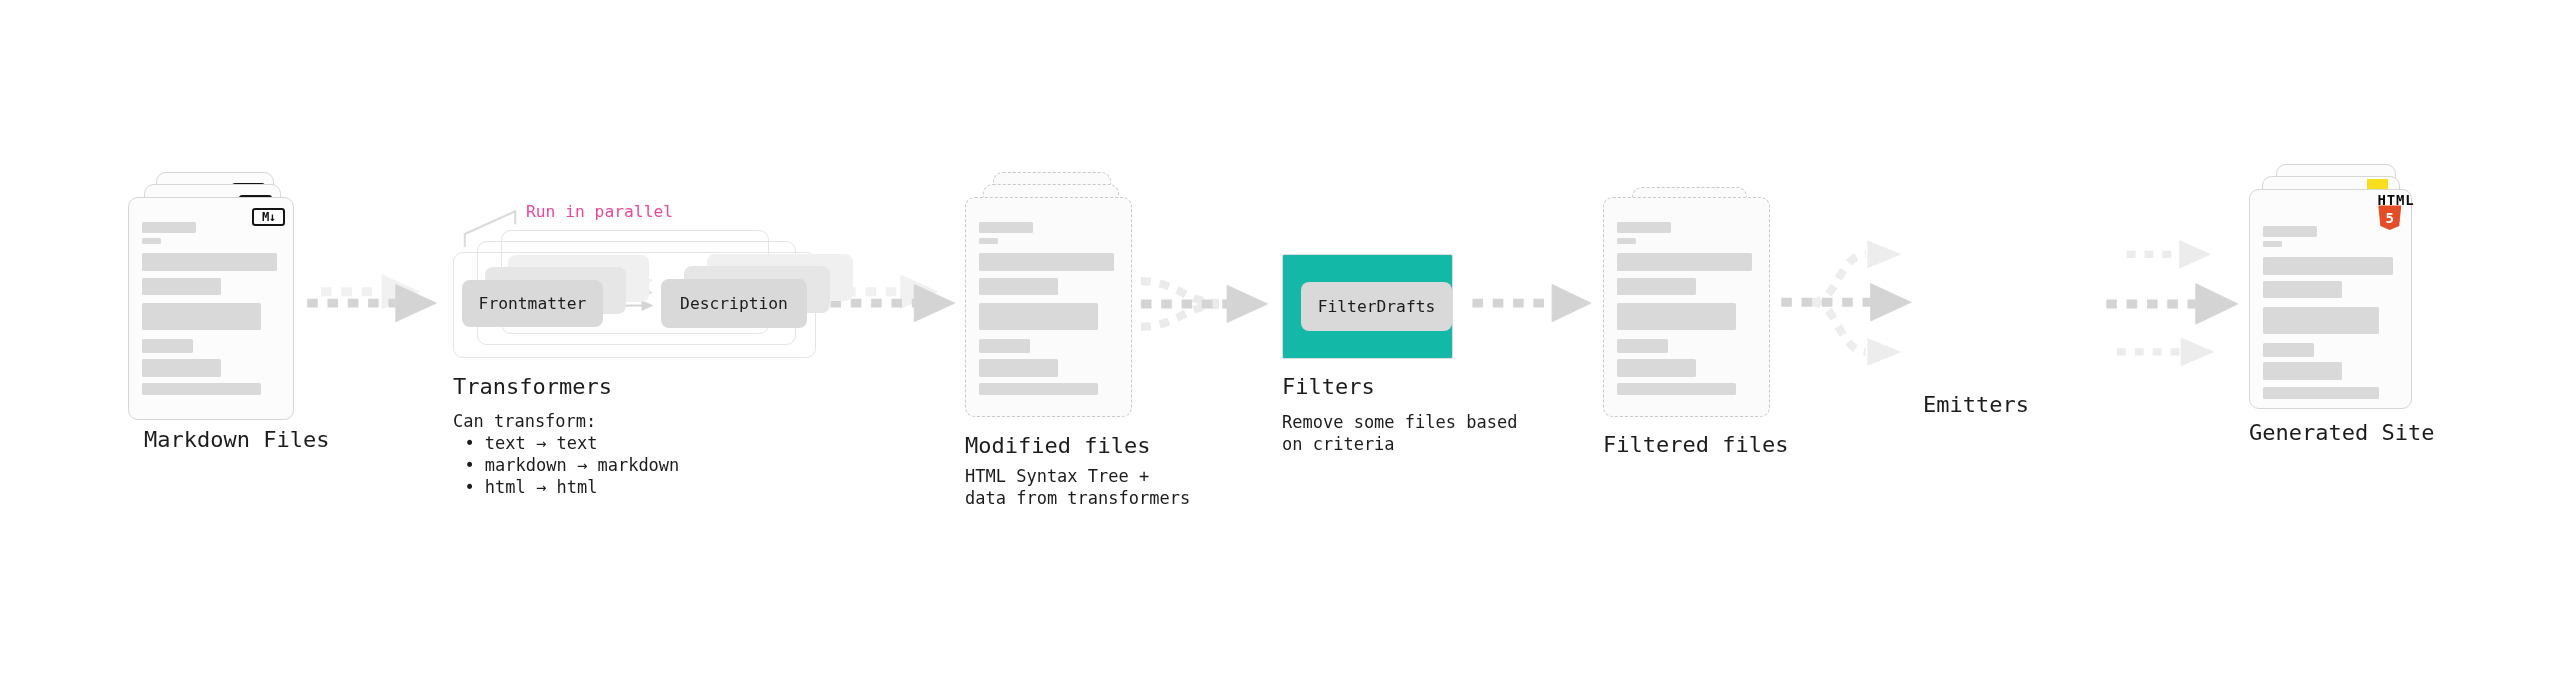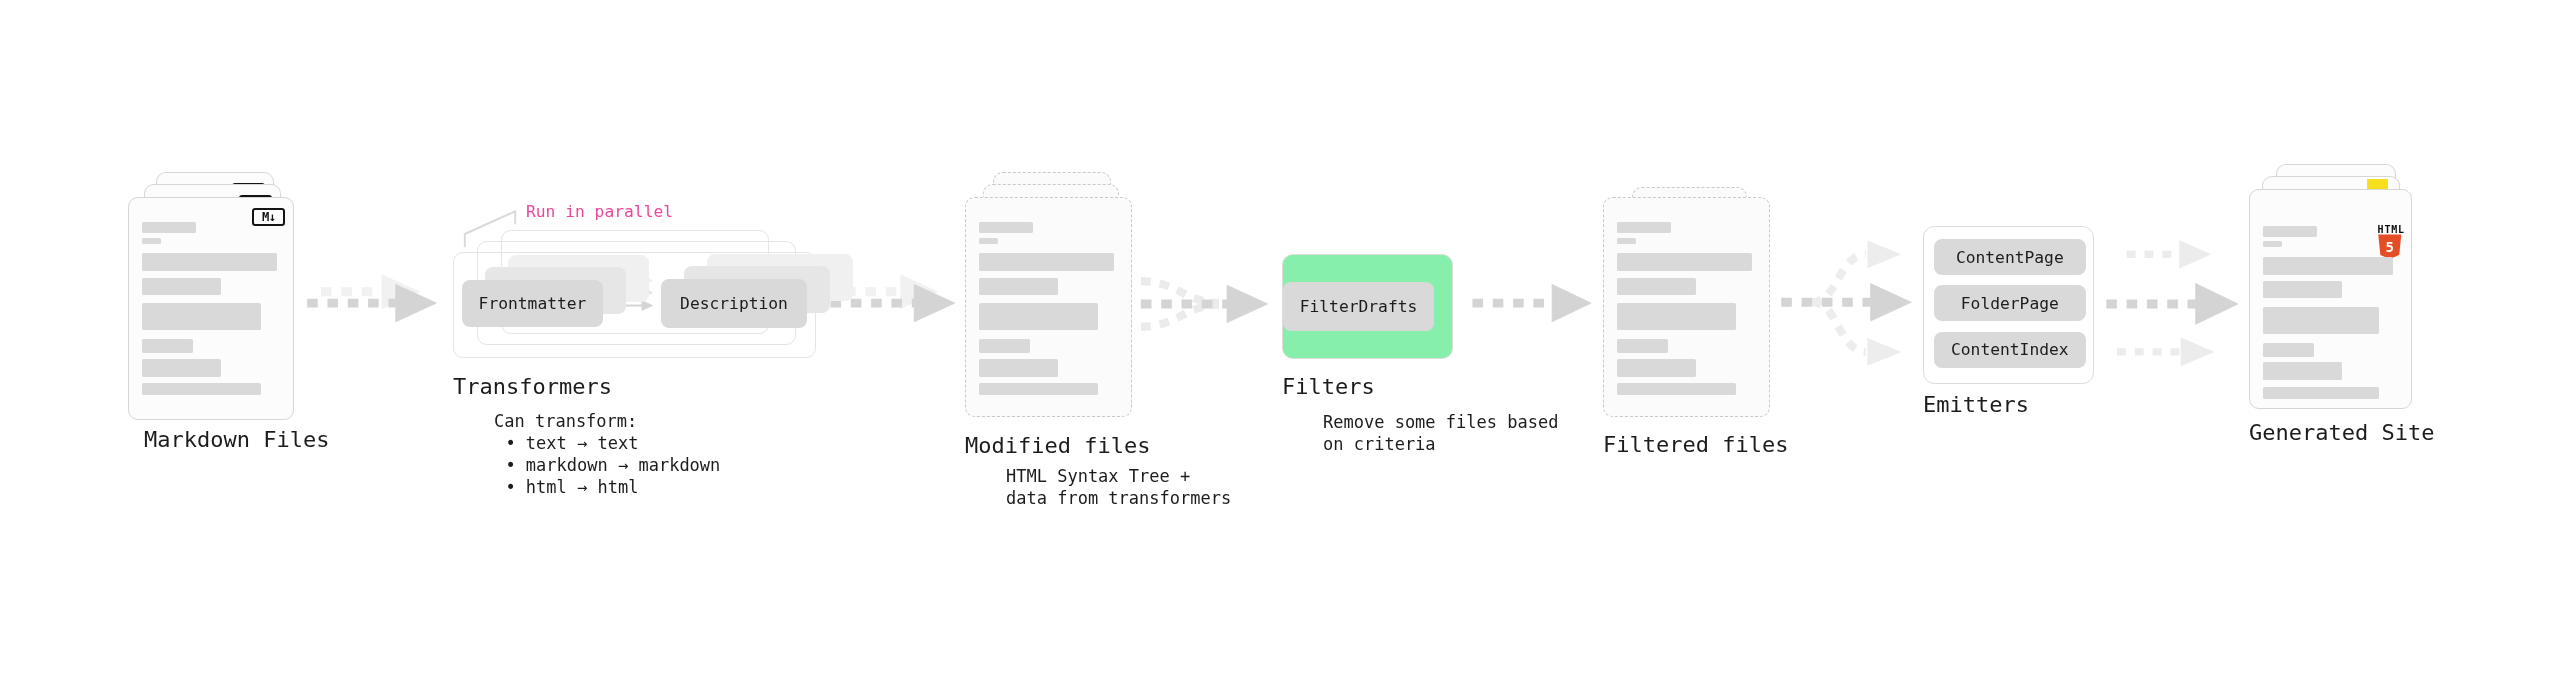--- a/index.html
+++ b/index.html
@@ -27,42 +27,42 @@
 
   
   .md-badge{position:absolute;right:8.1px;top:9.8px;width:32.5px;height:18.7px;background:#ffffff;
     border:2px solid #141414;border-radius:3.3px;display:flex;align-items:center;justify-content:center;
     font-weight:700;font-size:12.2px;letter-spacing:-0.8px;box-sizing:border-box;color:#141414;}
   .css-badge{position:absolute;right:9.8px;top:4.1px;width:21px;text-align:center;}
   .css-badge .wordmark{font-size:7.3px;font-weight:700;line-height:7.3px;color:#0b0b0b;margin-top:28px;}
   .css-badge .bar-blue{height:3.3px;width:19.5px;margin:0.8px auto 0;background:#2965f1;}
   .js-badge{position:absolute;right:10.6px;top:2.4px;width:21px;height:11.4px;background:#f7df1e;}
   .html5-badge{position:absolute;right:9px;top:5.7px;width:24.4px;text-align:center;}
-  .html5-badge .wordmark{font-size:10px;font-weight:700;letter-spacing:0.8px;line-height:9px;color:#0b0b0b;margin-top:29px;}
+  .html5-badge .wordmark{font-size:14px;font-weight:700;letter-spacing:0.8px;line-height:9px;color:#0b0b0b;}
   .html5-badge .shield{width:23px;height:24.4px;margin:0.8px auto 0;background:#e44d26;
     clip-path:polygon(0 0,100% 0,91% 84%,50% 100%,9% 84%);
     display:flex;align-items:center;justify-content:center;color:#ffffff;font-weight:700;font-size:14px;}
 
   
   .tbox{position:absolute;border:1.6px solid #e4e4e4;border-radius:9.8px;background:transparent;box-sizing:border-box;}
   .pill{position:absolute;border-radius:8.1px;display:flex;align-items:center;justify-content:center;
     font-size:16.3px;color:#1c1c1c;box-sizing:border-box;}
   .pill.ghost2{background:#f0f0f0;}
   .pill.ghost1{background:#e6e6e6;}
   .pill.frontp{background:#d9d9d9;}
-  .wbox{position:absolute;border:1.6px solid #dcdcdc;border-radius:11px;background:#86efac;box-sizing:border-box;
-    display:flex;align-items:center;justify-content:flex-start;}
+  .wbox{position:absolute;border:1.6px solid #dcdcdc;border-radius:2px;background:#14b8a6;box-sizing:border-box;
+    display:flex;align-items:center;justify-content:flex-end;}
   .ebox{position:absolute;border:1.6px solid #dcdcdc;border-radius:11.4px;background:#ffffff;box-sizing:border-box;
     display:flex;flex-direction:column;justify-content:space-between;padding:12.2px 9.8px 15.4px;}
   .ebox .epill{position:static;width:152px;height:36px;background:#d9d9d9;border-radius:8.1px;
     display:flex;align-items:center;justify-content:center;font-size:16.3px;}
 
   
   .label{position:absolute;font-size:22px;line-height:26px;white-space:nowrap;}
-  .desc{position:absolute;font-size:17px;line-height:22px;white-space:nowrap;margin-left:41px;}
+  .desc{position:absolute;font-size:17px;line-height:22px;white-space:nowrap;}
   .bullet{padding-left:11.4px;}
   .note{position:absolute;font-size:16.3px;color:#ec4899;white-space:nowrap;}
 </style>
 </head>
 <body>
 
 <div class="canvas">
 
   <svg class="arrows" width="2576" height="681" viewBox="0 0 3170 838">
 
@@ -245,25 +245,20 @@
         <div class="bar b4"></div>
         <div class="bar b5"></div>
         <div class="bar b6"></div>
         <div class="bar b7"></div>
         <div class="bar b8"></div>
       </div>
     </div>
   </div>
   <div class="label" style="left:1603px;top:432px">Filtered files</div>
 
-  <div class="ebox" style="left:1923px;top:226px;width:171px;height:158px">
-    <div class="epill">ContentPage</div>
-    <div class="epill">FolderPage</div>
-    <div class="epill">ContentIndex</div>
-  </div>
   <div class="label" style="left:1923px;top:392px">Emitters</div>
 
   <div>
     <div class="card z1" style="left:2276px;top:164px;width:120px;height:203px">
       <div class="css-badge">
         <div class="wordmark">CSS</div>
         <div class="bar-blue"></div>
       </div>
     </div>
     <div class="card z2" style="left:2262px;top:176px;width:138px;height:210px">

